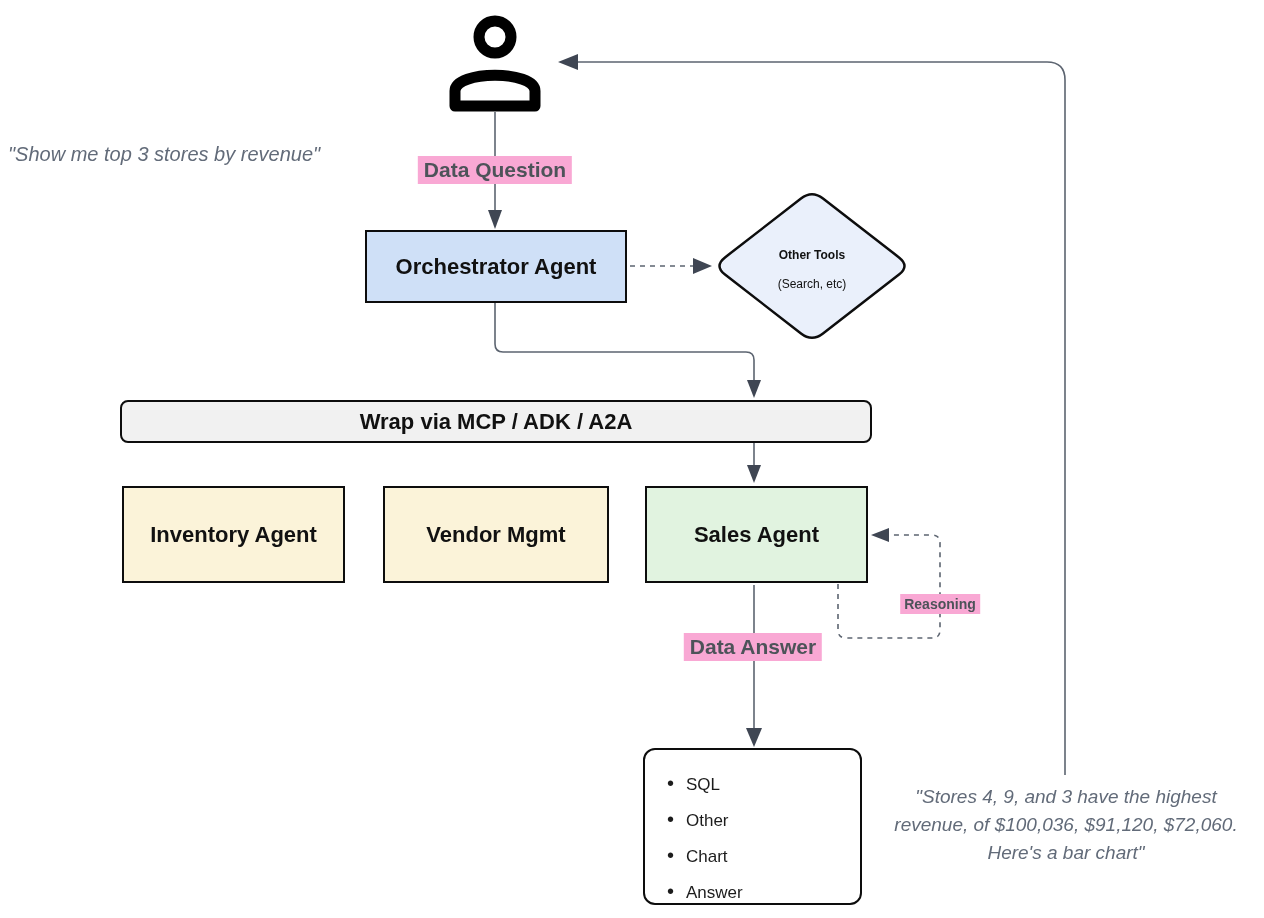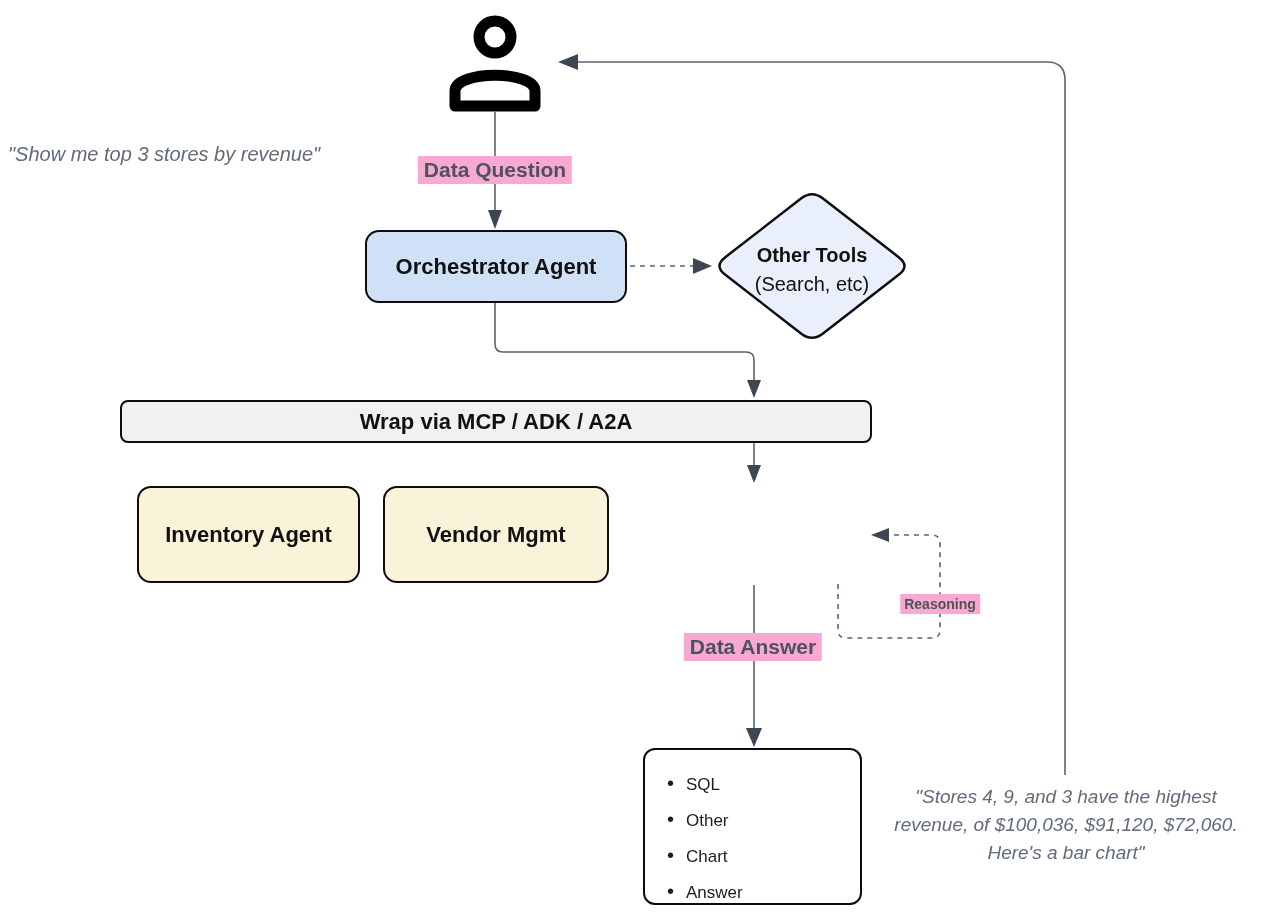--- a/index.html
+++ b/index.html
@@ -13,36 +13,36 @@
   }
   svg.wires { position:absolute; left:0; top:0; z-index:1; }
   .wire { fill:none; stroke: var(--connector, #5c6470); stroke-width:2; }
   .wire.thin { stroke-width:1.6; }
   .wire.dashed { stroke-dasharray:5 5; stroke-width:1.6; }
   .ahead { fill: var(--arrowhead, #3f4653); stroke:none; }
 
   .node {
     position:absolute; z-index:2;
     border: 2.5px solid var(--border, #0d0d0d);
-    border-radius: 14px;
+    border-radius: 0;
     display:flex; align-items:center; justify-content:center;
     font-weight:700; font-size:22px; color:#111;
     box-sizing: border-box;
     text-align:center;
   }
   .orchestrator { background: var(--orchestrator-fill, #cfe0f7); }
   .wrapbar     { background: var(--wrap-bar-fill, #f1f1f1); border-radius:8px; }
   .worker      { background: var(--worker-fill, #fbf3d9); }
   .sales       { background: var(--sales-fill, #e1f3e0); }
   .outputbox   { background:#ffffff; border-radius:12px;
                  align-items:flex-start; justify-content:flex-start; }
 
   .diamond-label {
     position:absolute; z-index:2; text-align:center;
-    font-size:20px; color:#111; line-height:21px;
+    font-size:12px; color:#111; line-height:21px;
   }
   .diamond-label .t1 { font-weight:700; display:block; }
   .diamond-label .t2 { font-weight:400; display:block;margin-top:8px; }
 
   .flow-label {
     position:absolute; z-index:3;
     background:#f9a8d4; padding:2px 6px;
     font-weight:700; font-size:21px; color: var(--label-text, #4d5359);
     transform: translateX(-50%);
     white-space: nowrap;
@@ -122,24 +122,25 @@
 
   <div class="node orchestrator" style="left:365px; top:230px; width:262px; height:73px;">Orchestrator Agent</div>
 
   <div class="diamond-label" style="left:742px; top:245px; width:140px;">
     <span class="t1">Other Tools</span>
     <span class="t2">(Search, etc)</span>
   </div>
 
   <div class="node wrapbar" style="left:120px; top:400px; width:752px; height:43px;">Wrap via MCP / ADK / A2A</div>
 
-  <div class="node worker" style="left:122px; top:486px; width:223px; height:97px;margin-left:15px;">Inventory Agent</div>
+  <div class="node worker" style="left:122px; top:486px; width:223px; height:97px;">Inventory Agent</div>
 
   <div class="node worker" style="left:383px; top:486px; width:226px; height:97px;">Vendor Mgmt</div>
 
+  <div class="node sales" style="left:645px; top:486px; width:223px; height:97px;">Sales Agent</div>
 
   <div class="node outputbox" style="left:643px; top:748px; width:219px; height:157px;">
     <ul>
       <li>SQL</li>
       <li>Other</li>
       <li>Chart</li>
       <li>Answer</li>
     </ul>
   </div>
 

